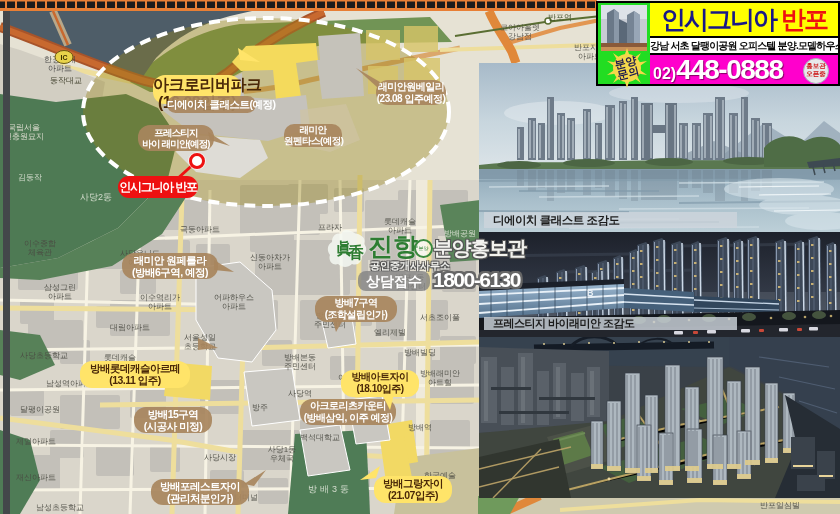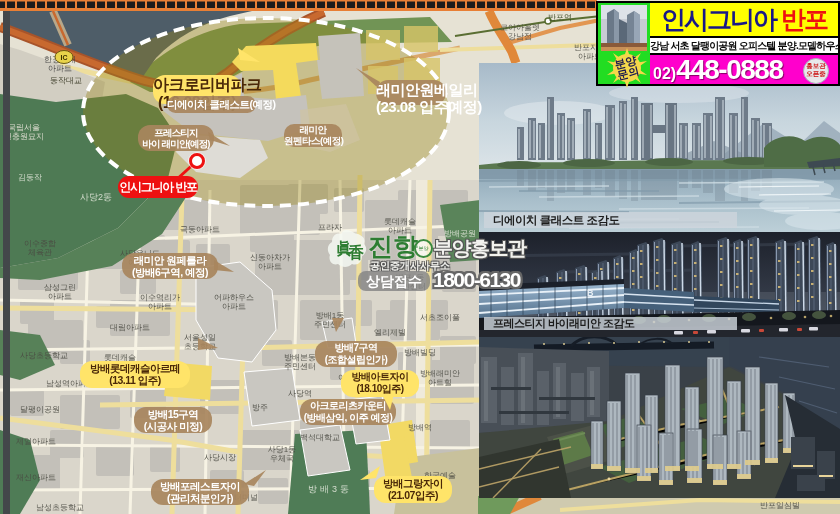--- a/index.html
+++ b/index.html
@@ -995,21 +995,21 @@
 </div>
 
 <div class="bub yel" style="left:153px;top:43px;width:88px;height:28px;font-size:16px;padding-top:1px;margin-top:32px;">아크로리버파크<br>(16.08입주)</div>
 
 <svg class="abs" style="left:238px;top:48px" width="22" height="16" viewBox="0 0 22 16">
       <path d="M0,0 L22,14 L2,12 Z" fill="#ffe469"></path>
     </svg>
 
 <div class="bub tan" style="left:167px;top:96px;width:89px;height:17px;font-size:10.5px;line-height:16px;border-radius:9px;">디에이치 클래스트(예정)</div>
 
-<div class="bub tan" style="left:376px;top:80px;width:70px;height:24px;font-size:15px;padding-top:1px;">래미안원베일리<br>(23.08 입주예정)</div>
+<div class="bub tan" style="left:376px;top:80px;width:70px;height:24px;font-size:10px;padding-top:1px;">래미안원베일리<br>(23.08 입주예정)</div>
 
 <svg class="abs" style="left:356px;top:68px" width="24" height="20" viewBox="0 0 24 20">
       <path d="M0,0 L24,14 L22,20 Z" fill="rgba(168,133,93,0.92)"></path>
     </svg>
 
 <div class="bub tan" style="left:284px;top:124px;width:58px;height:22px;font-size:9.5px;line-height:10.5px;padding-top:1px;border-radius:10px;">래미안<br>원펜타스(예정)</div>
 
 <div class="bub tan" style="left:138px;top:125px;width:76px;height:24px;font-size:9.5px;line-height:11px;padding-top:2px;letter-spacing:-0.8px;">프레스티지<br>바이 래미안(예정)</div>
 
 <svg class="abs" style="left:208px;top:130px" width="22" height="18" viewBox="0 0 22 18">
@@ -1023,21 +1023,21 @@
 <div class="abs" style="left:189px;top:153px;width:10px;height:10px;border-radius:50%;background:#fff;border:3px solid #ee1111;box-shadow:0 0 0 1px rgba(255,255,255,0.6);"></div>
 
 <div class="abs" style="left:118px;top:176px;width:80px;height:22px;border-radius:11px;background:#ee1111;color:#fff;font-weight:bold;font-size:12px;line-height:22px;text-align:center;white-space:nowrap;letter-spacing:-1.2px;">인시그니아 반포</div>
 
 <div class="bub tan" style="left:122px;top:253px;width:96px;height:25px;font-size:10.5px;padding-top:1px;">래미안 원페를라<br>(방배6구역, 예정)</div>
 
 <svg class="abs" style="left:214px;top:258px" width="20" height="16" viewBox="0 0 20 16">
       <path d="M0,2 L20,14 L0,12 Z" fill="rgba(168,133,93,0.92)"></path>
     </svg>
 
-<div class="bub tan" style="left:315px;top:296px;width:82px;height:25px;font-size:10px;padding-top:1px;margin-top:45px;">방배7구역<br>(조합설립인가)</div>
+<div class="bub tan" style="left:315px;top:296px;width:82px;height:25px;font-size:10px;padding-top:1px;">방배7구역<br>(조합설립인가)</div>
 
 <svg class="abs" style="left:330px;top:318px" width="16" height="14" viewBox="0 0 16 14">
       <path d="M2,0 L14,0 L6,14 Z" fill="rgba(168,133,93,0.92)"></path>
     </svg>
 
 
 <svg class="abs" style="left:198px;top:336px" width="20" height="16" viewBox="0 0 20 16">
       <path d="M0,2 L20,12 L0,14 Z" fill="rgba(168,133,93,0.92)"></path>
     </svg>
 

